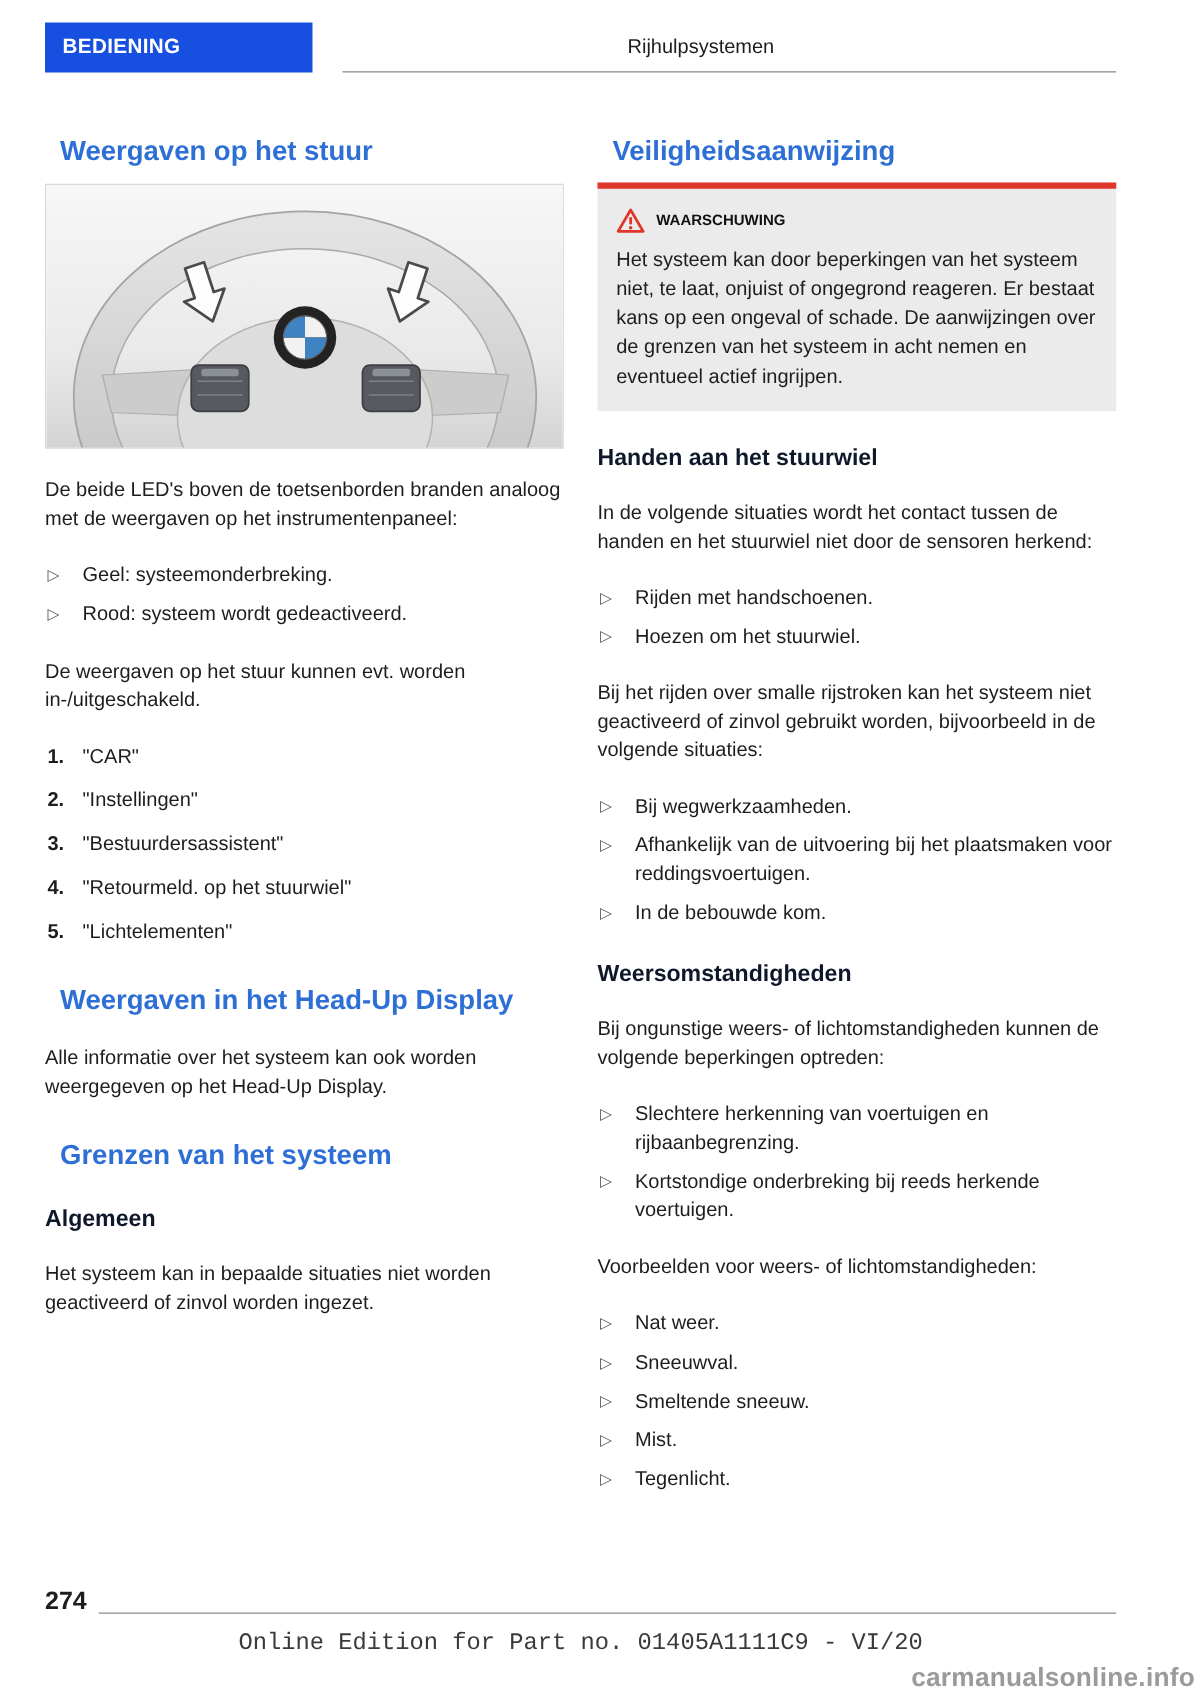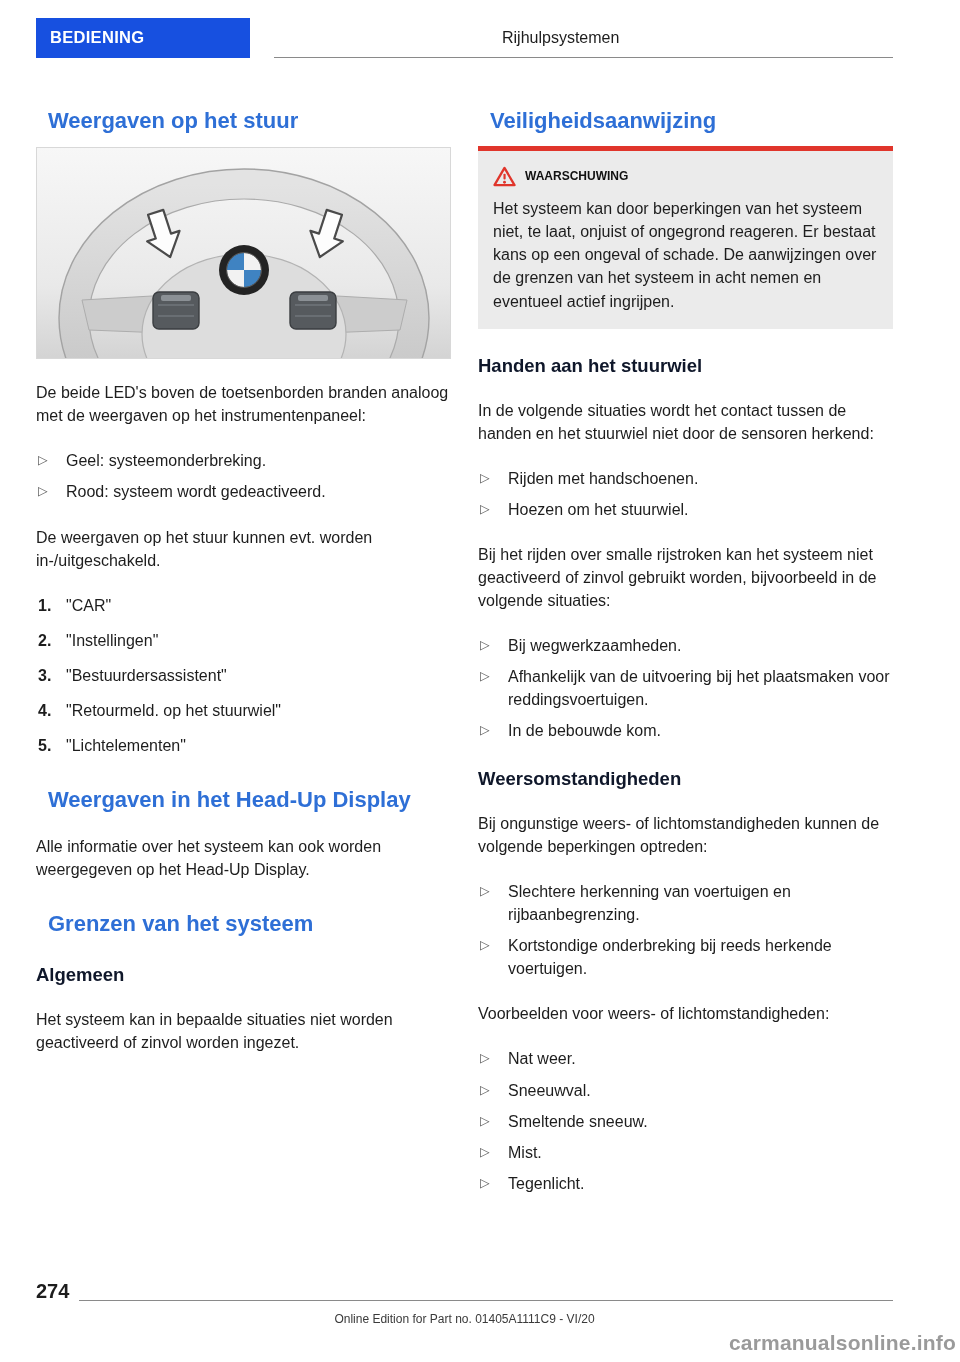--- a/index.html
+++ b/index.html
@@ -51,21 +51,21 @@
   
   .warning { background:#ebebeb; border-top:5px solid #e0352b; padding:12px 15px 16px; margin-top:12px; }
   .warning-head { display:flex; align-items:center; gap:9px; font-weight:bold; font-size:12px; margin:3px 0 10px; color:#111; }
   .warning p { margin:0; }
 
   
   .footer { position:absolute; left:36px; right:67px; bottom:34px; }
   .footer-row { display:flex; align-items:flex-end; gap:10px; }
   .pagenum { font-size:20px; font-weight:bold; }
   .footer-line { flex:1; border-bottom:1.2px solid #8a8a8a; margin-bottom:5px; }
-  .edition { text-align:center; font-size:12px; color:#3a3a3a; margin-top:5px; }
+  .edition { text-align:center; font-size:19px; color:#3a3a3a; margin-top:5px;font-family:Liberation Mono, monospace; }
   .watermark {
     position:absolute; right:4px; bottom:4px;
     font-size:21px; font-weight:bold; color:#9a9a9a; letter-spacing:.2px;
   }
 </style>
 </head>
 <body>
 
 <div class="page">
 

